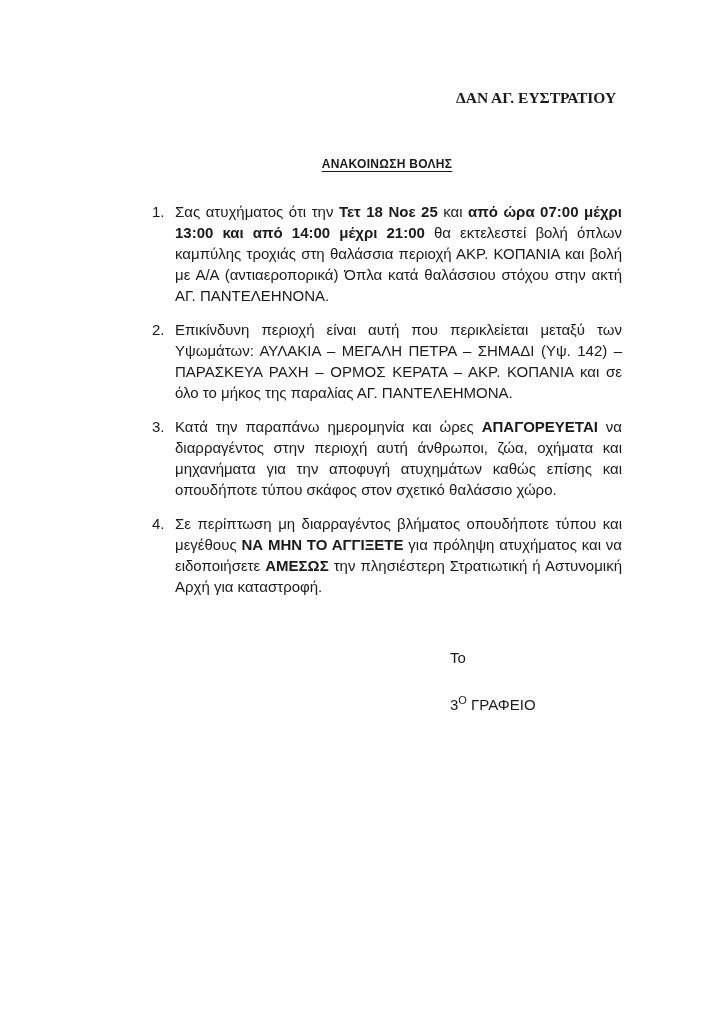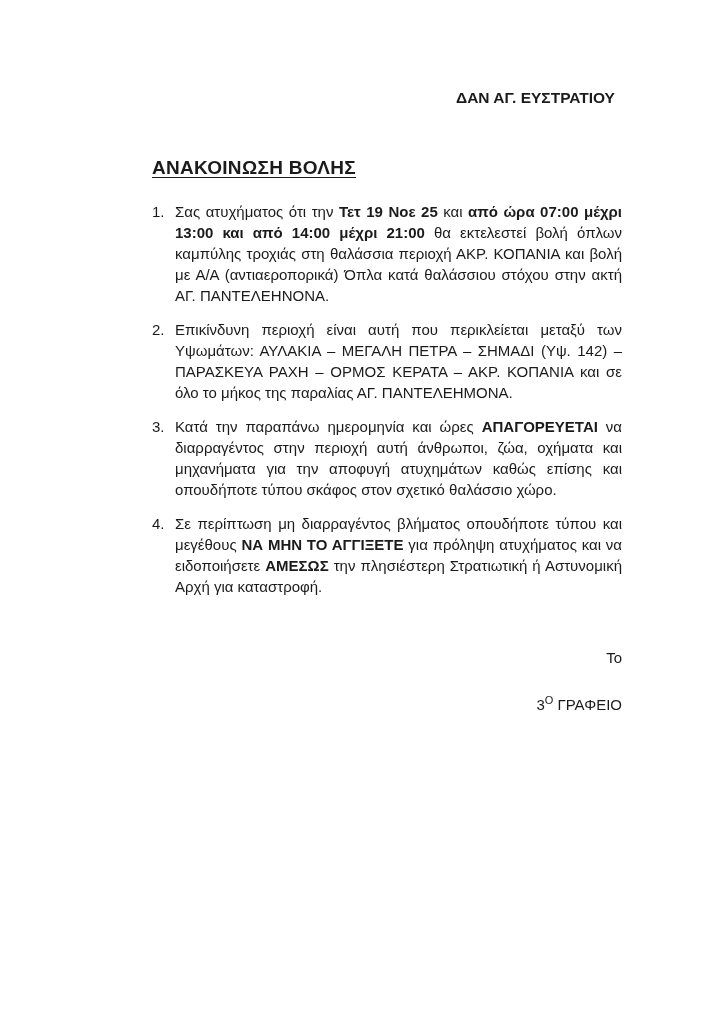--- a/index.html
+++ b/index.html
@@ -13,29 +13,30 @@
     font-size: 15px;
   }
   .header-block {
     position: absolute;
     left: 456px;
     top: 86px;
     font-weight: bold;
     font-size: 15.5px;
     line-height: 23px;
     white-space: nowrap;
+    font-family: Liberation Serif, serif;
   }
   .doc-title {
     position: absolute;
     left: 152px;
     top: 157px;
     width: 470px;
-    text-align: left;
+    text-align: center;
     font-weight: bold;
-    font-size: 19px;
+    font-size: 12px;
     text-decoration: underline;
     text-underline-offset: 3px;
     letter-spacing: 0.3px;
   }
   .para-list {
     position: absolute;
     left: 152px;
     top: 201px;
     width: 470px;
     margin: 0;
@@ -59,41 +60,41 @@
   .seg-bold { font-weight: bold; }
   .seg-bold-underline {
     font-weight: bold;
     text-underline-offset: 3px;
   }
   .signature-block {
     position: absolute;
     left: 450px;
     top: 649px;
     width: 172px;
-    text-align: right;
+    text-align: left;
     line-height: 18px;
   }
   .signature-office { margin-top: 24px; white-space: nowrap; }
   .signature-office sup { font-size: 11px; vertical-align: super; }
 </style>
 </head>
 <body>
 
 <div class="page">
 
   <div class="header-block">
     <div>ΔΑΝ ΑΓ. ΕΥΣΤΡΑΤΙΟΥ</div>
   </div>
 
   <div class="doc-title">ΑΝΑΚΟΙΝΩΣΗ ΒΟΛΗΣ</div>
 
   <ol class="para-list" id="para-list">
       <li class="para-item">
         <span class="para-num">1.</span>
-        <span class="para-text"><span>Σας ατυχήματος ότι την </span><span class="seg-bold">Τετ 19 Νοε 25</span><span> και </span><span class="seg-bold">από ώρα 07:00 μέχρι 13:00 και από 14:00 μέχρι 21:00</span><span> θα εκτελεστεί βολή όπλων καμπύλης τροχιάς στη θαλάσσια περιοχή ΑΚΡ. ΚΟΠΑΝΙΑ και βολή με Α/Α (αντιαεροπορικά) Όπλα κατά θαλάσσιου στόχου στην ακτή ΑΓ. ΠΑΝΤΕΛΕΗΝΟΝΑ.</span></span>
+        <span class="para-text"><span>Σας ατυχήματος ότι την </span><span class="seg-bold">Τετ 18 Νοε 25</span><span> και </span><span class="seg-bold">από ώρα 07:00 μέχρι 13:00 και από 14:00 μέχρι 21:00</span><span> θα εκτελεστεί βολή όπλων καμπύλης τροχιάς στη θαλάσσια περιοχή ΑΚΡ. ΚΟΠΑΝΙΑ και βολή με Α/Α (αντιαεροπορικά) Όπλα κατά θαλάσσιου στόχου στην ακτή ΑΓ. ΠΑΝΤΕΛΕΗΝΟΝΑ.</span></span>
       </li>
       <li class="para-item">
         <span class="para-num">2.</span>
         <span class="para-text"><span>Επικίνδυνη περιοχή είναι αυτή που περικλείεται μεταξύ των Υψωμάτων: ΑΥΛΑΚΙΑ – ΜΕΓΑΛΗ ΠΕΤΡΑ – ΣΗΜΑΔΙ (Υψ. 142) – ΠΑΡΑΣΚΕΥΑ ΡΑΧΗ – ΟΡΜΟΣ ΚΕΡΑΤΑ – ΑΚΡ. ΚΟΠΑΝΙΑ και σε όλο το μήκος της παραλίας ΑΓ. ΠΑΝΤΕΛΕΗΜΟΝΑ.</span></span>
       </li>
       <li class="para-item">
         <span class="para-num">3.</span>
         <span class="para-text"><span>Κατά την παραπάνω ημερομηνία και ώρες </span><span class="seg-bold">ΑΠΑΓΟΡΕΥΕΤΑΙ</span><span> να διαρραγέντος στην περιοχή αυτή άνθρωποι, ζώα, οχήματα και μηχανήματα για την αποφυγή ατυχημάτων καθώς επίσης και οπουδήποτε τύπου σκάφος στον σχετικό θαλάσσιο χώρο.</span></span>
       </li>
       <li class="para-item">

